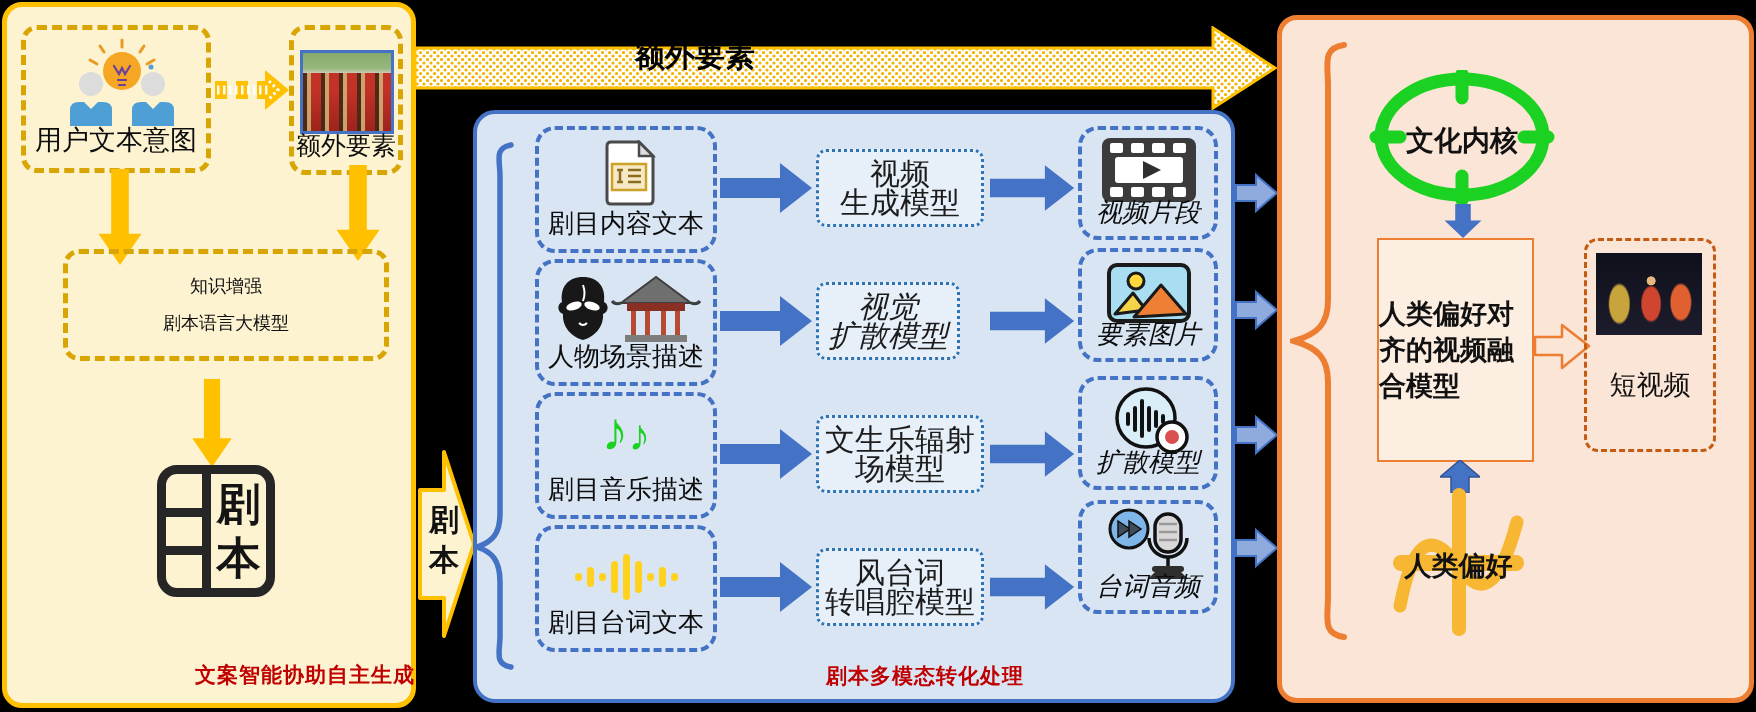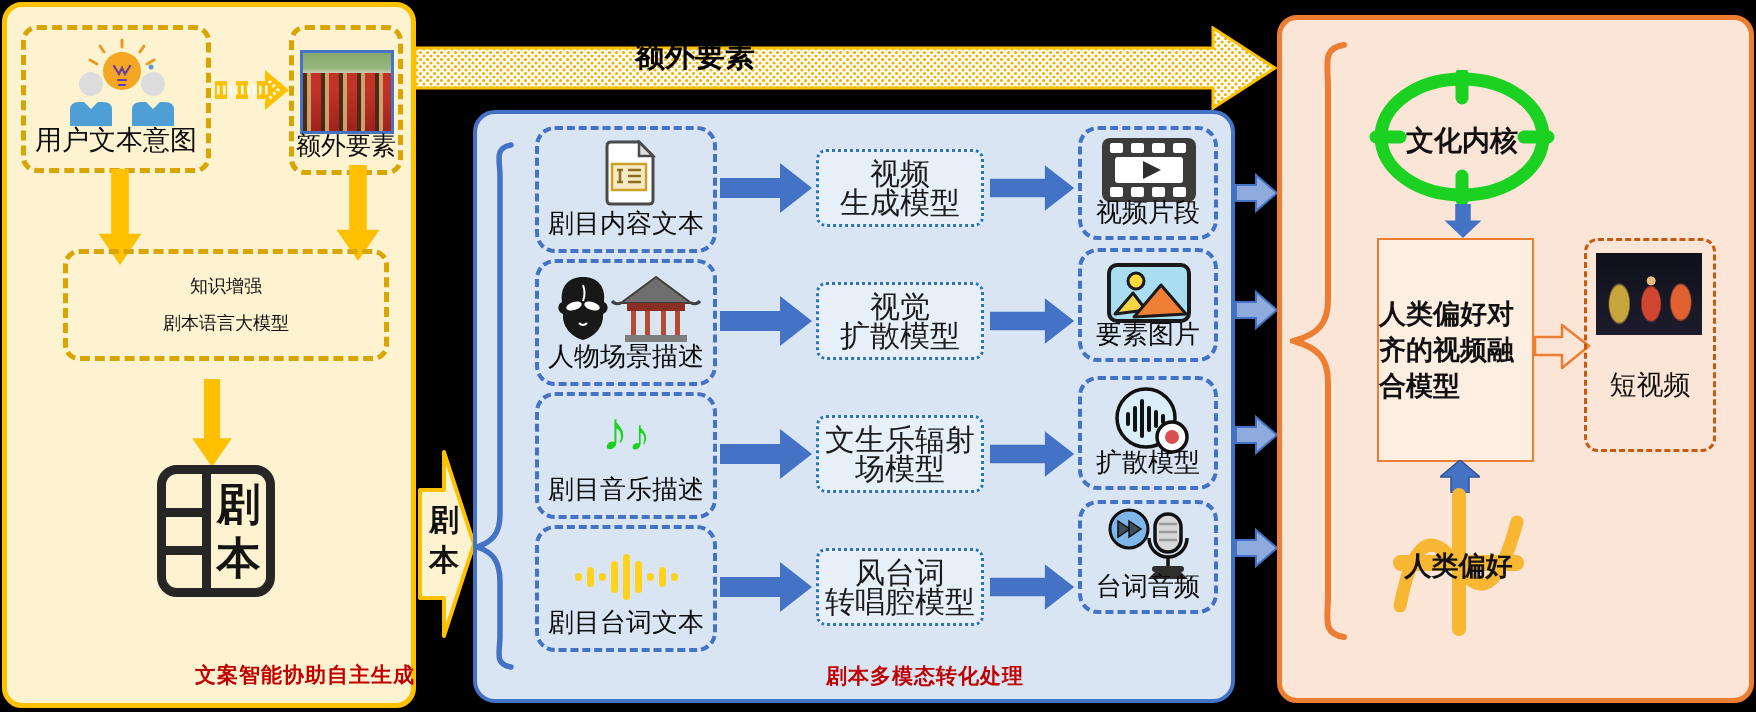--- a/index.html
+++ b/index.html
@@ -8,21 +8,21 @@
   .abs{position:absolute;}
   .panel{position:absolute;box-sizing:border-box;}
   .left-panel{left:2px;top:2px;width:414px;height:706px;background:#FDF3D1;
               border:5px solid #FFC000;border-radius:20px;}
   .mid-panel{left:473px;top:110px;width:762px;height:593px;background:#D9E5F3;
              border:4px solid #4472C4;border-radius:22px;}
   .right-panel{left:1277px;top:15px;width:477px;height:688px;background:#FBE5D6;
                border:5px solid #ED7D31;border-radius:20px;}
   .ybox{position:absolute;box-sizing:border-box;border:5px dashed #D8A502;border-radius:16px;}
   .inbox{position:absolute;box-sizing:border-box;border:4px dashed #4472C4;border-radius:20px;}
-  .outbox{position:absolute;box-sizing:border-box;border:4px dashed #4472C4;border-radius:20px;}
+  .outbox{position:absolute;box-sizing:border-box;border:4px dashed #4472C4;border-radius:20px;font-style:italic;}
   .modelbox{position:absolute;box-sizing:border-box;border:3px dotted #2E74B5;border-radius:10px;
             background:#E7EFF9;display:flex;flex-direction:column;align-items:center;justify-content:center;
             font-size:30px;line-height:29px;color:#1c1c1c;text-align:center;}
   .boxlabel{position:absolute;left:0;right:0;text-align:center;font-size:26px;font-weight:500;color:#0d0d0d;}
   .redtitle{position:absolute;text-align:right;font-size:21px;font-weight:bold;color:#C00000;letter-spacing:1px;}
   .ctext{text-align:center;}
   .photo{position:absolute;box-sizing:border-box;}
   .wavebar{background:#FFD21E;width:7px;border-radius:4px;}
   .notes{color:#1BD121;font-weight:bold;}
   .script-icon{position:absolute;box-sizing:border-box;border:9px solid #262626;border-radius:20px;display:flex;}
@@ -196,21 +196,21 @@
         <polygon points="0,18 60,18 60,3 92,28 60,53 60,38 0,38" fill="#4472C4"></polygon>
       </svg>
     <svg class="abs" style="left:243px;top:445px;" width="94" height="56" viewBox="0 0 94 56">
         <polygon points="0,18 60,18 60,3 92,28 60,53 60,38 0,38" fill="#4472C4"></polygon>
       </svg>
 
     <div class="modelbox" style="left:339px;top:35px;width:168px;height:78px;">
       <div>视频</div>
       <div>生成模型</div>
     </div>
-    <div class="modelbox" style="left:339px;top:168px;width:168px;height:78px;">
+    <div class="modelbox" style="left:339px;top:168px;width:144px;height:78px;font-style:italic;">
       <div>视觉</div>
       <div>扩散模型</div>
     </div>
     <div class="modelbox" style="left:339px;top:301px;width:168px;height:78px;">
       <div>文生乐辐射</div>
       <div>场模型</div>
     </div>
     <div class="modelbox" style="left:339px;top:434px;width:168px;height:78px;">
       <div>风台词</div>
       <div>转唱腔模型</div>

